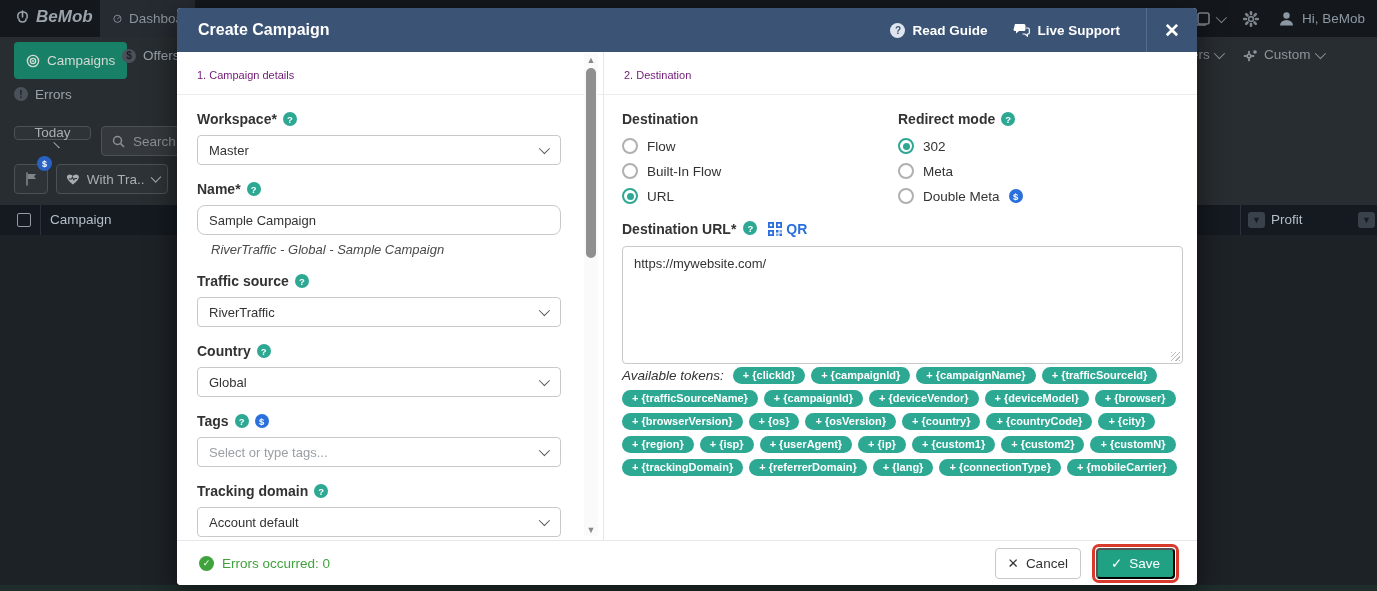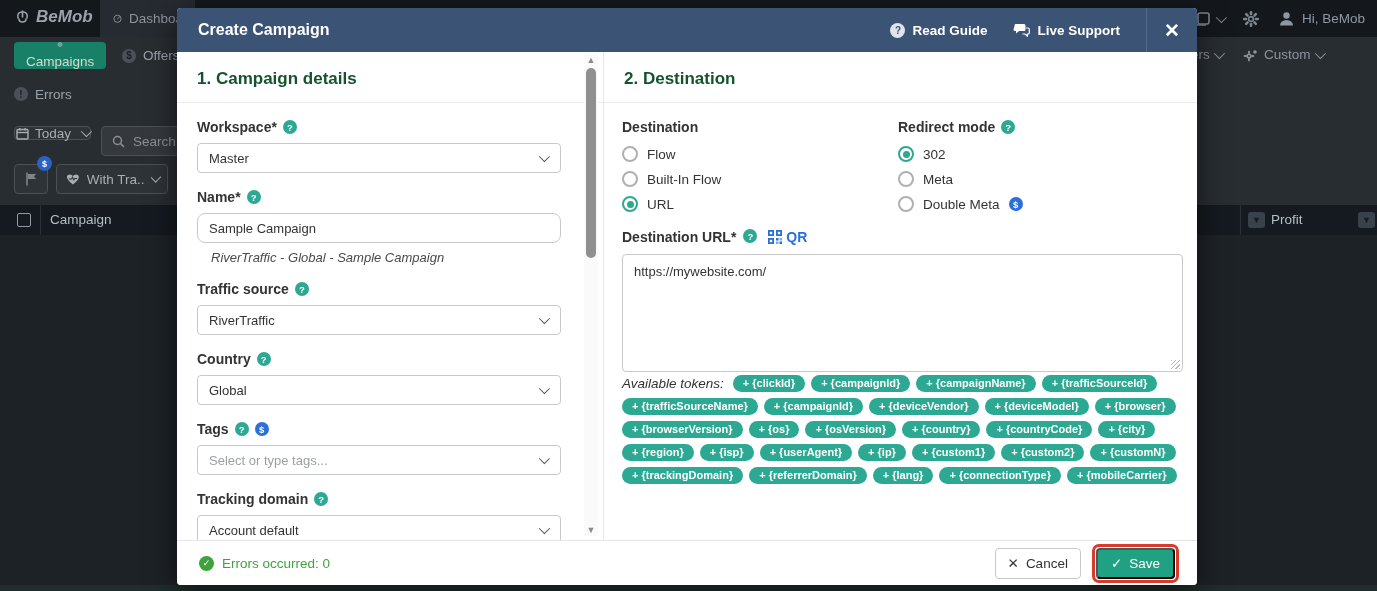--- a/index.html
+++ b/index.html
@@ -7,26 +7,26 @@
   .stage{position:relative;width:1377px;height:591px;overflow:hidden;background:#1d2227;}
 
   
   .topbar{position:absolute;left:0;top:0;width:1377px;height:37px;background:#14181d;}
   .brand{position:absolute;left:14px;top:7px;display:flex;align-items:center;gap:5px;color:#9ba3ab;font-size:17px;font-weight:bold;font-style:italic;}
   .tab-dash{position:absolute;left:100px;top:0;height:37px;width:95px;background:#262b31;color:#8d949c;font-size:13.5px;display:flex;align-items:center;gap:7px;padding-left:13px;box-sizing:border-box;overflow:hidden;}
   .top-right{position:absolute;right:12px;top:0;height:37px;display:flex;align-items:center;gap:18px;color:#7d858d;}
   .greeting{display:flex;align-items:center;gap:7px;color:#8d97a2;font-size:13.5px;}
   .chev{display:inline-block;width:7px;height:7px;border-right:1.6px solid currentColor;border-bottom:1.6px solid currentColor;transform:rotate(45deg) translateY(-2px);margin-left:4px;}
   .midzone{position:absolute;left:0;top:37px;width:1377px;height:168px;background:#282d31;}
-  .btn-campaigns{position:absolute;left:14px;top:5px;height:27px;padding:0 12px;background:#188066;border-radius:4px;color:#d3d9d5;font-size:13.5px;display:flex;align-items:center;gap:7px;flex-direction:column;}
+  .btn-campaigns{position:absolute;left:14px;top:5px;height:37px;padding:0 12px;background:#188066;border-radius:4px;color:#d3d9d5;font-size:13.5px;display:flex;align-items:center;gap:7px;}
   .nav-offers{position:absolute;left:122px;top:5px;height:27px;display:flex;align-items:center;gap:7px;color:#99a2aa;font-size:13.5px;}
   .nav-errors{position:absolute;left:14px;top:47px;height:20px;display:flex;align-items:center;gap:7px;color:#99a2aa;font-size:13.5px;}
   .circ-ico{width:14px;height:14px;border-radius:50%;background:#4a5158;color:#1b2025;font-size:10px;font-weight:bold;display:flex;align-items:center;justify-content:center;}
   .nav-right{position:absolute;top:10px;display:flex;align-items:center;color:#8d949c;font-size:13.5px;}
-  .btn-today{position:absolute;left:14px;top:89px;width:77px;height:14px;background:#2e3337;border:1px solid #4c5156;border-radius:4px;box-sizing:border-box;display:flex;align-items:center;justify-content:center;gap:6px;color:#a9aeb3;font-size:13.5px;}
+  .btn-today{position:absolute;left:14px;top:89px;width:77px;height:14px;background:#2e3337;border:1px solid #4c5156;border-radius:4px;box-sizing:border-box;display:flex;align-items:center;justify-content:center;gap:6px;color:#a9aeb3;font-size:13.5px;flex-direction:column;}
   .search-box{position:absolute;left:101px;top:89px;width:150px;height:30px;background:#35393d;border:1px solid #4c5156;border-radius:4px;box-sizing:border-box;display:flex;align-items:center;gap:8px;padding-left:10px;color:#8b9095;font-size:13.5px;}
   .btn-flag{position:absolute;left:14px;top:127px;width:34px;height:30px;background:#2e3337;border:1px solid #4c5156;border-radius:4px;box-sizing:border-box;display:flex;align-items:center;justify-content:center;color:#7e8489;}
   .flag-badge{position:absolute;left:37px;top:119px;width:15px;height:15px;border-radius:50%;background:#2a62c4;color:#fff;font-size:9px;font-weight:bold;display:flex;align-items:center;justify-content:center;}
   .btn-withtra{position:absolute;left:56px;top:127px;width:112px;height:30px;background:#2e3337;border:1px solid #4c5156;border-radius:4px;box-sizing:border-box;display:flex;align-items:center;gap:7px;padding:0 9px;color:#a9aeb3;font-size:13.5px;}
   .thead{position:absolute;left:0;top:205px;width:1377px;height:30px;background:#141a20;color:#b6bec6;font-size:13.5px;}
   .thead .cb{position:absolute;left:17px;top:8px;width:14px;height:14px;border:1.5px solid #939aa2;border-radius:2px;box-sizing:border-box;}
   .thead .vsep{position:absolute;top:0;width:1px;height:30px;background:#2a313a;}
   .funnel-chip{position:absolute;top:7px;width:17px;height:16px;background:#39414b;border-radius:3px;display:flex;align-items:center;justify-content:center;color:#161b21;font-size:9px;}
   .tbody{position:absolute;left:0;top:235px;width:1377px;height:350px;background:#1d2227;}
   .page-bottom{position:absolute;left:0;top:585px;width:1377px;height:6px;background:#1f2e2b;}
@@ -36,21 +36,21 @@
   .m-header{height:44px;background:#3b5374;border-radius:4px 4px 0 0;display:flex;align-items:center;padding:0 0 0 21px;color:#fff;}
   .m-title{font-size:16px;font-weight:bold;}
   .m-hright{margin-left:auto;display:flex;align-items:center;height:44px;}
   .hbtn{display:flex;align-items:center;gap:7px;font-size:13.5px;font-weight:bold;color:#fff;margin-right:26px;}
   .hq{width:15px;height:15px;border-radius:50%;background:#dfe5ee;color:#3b5374;font-size:10px;font-weight:bold;display:flex;align-items:center;justify-content:center;}
   .hsep{width:1px;height:44px;background:#546a8e;}
   .m-close{width:50px;height:44px;display:flex;align-items:center;justify-content:center;font-size:19px;font-weight:bold;color:#fff;}
   .m-body{position:relative;display:flex;height:488px;}
   .col-left{width:426px;box-sizing:border-box;position:relative;}
   .col-right{flex:1;border-left:1px solid #e8e8e8;box-sizing:border-box;}
-  .col-head{padding:17px 20px 13px;border-bottom:1px solid #ececec;font-size:17px;font-weight:bold;color:#14532d;}
+  .col-head{padding:17px 20px 13px;border-bottom:1px solid #ececec;font-size:11px;font-weight:normal;color:#701a75;}
   .col-scroll{padding:16px 42px 0 20px;}
   .field{margin-bottom:16px;}
   .flabel{display:flex;align-items:center;gap:6px;font-size:14px;font-weight:bold;color:#333;margin-bottom:8px;}
   .qbadge{width:14px;height:14px;border-radius:50%;background:#2ca893;color:#fff;font-size:9.5px;font-weight:bold;display:flex;align-items:center;justify-content:center;flex:0 0 auto;}
   .dbadge{width:14px;height:14px;border-radius:50%;background:#2a6fdb;color:#fff;font-size:9.5px;font-weight:bold;display:flex;align-items:center;justify-content:center;flex:0 0 auto;}
   .sel{height:30px;border:1px solid #c9c9c9;border-radius:4px;box-sizing:border-box;display:flex;align-items:center;justify-content:space-between;padding:0 11px;font-size:13px;color:#333;background:#fff;}
   .sel .chev{color:#555;margin-right:2px;}
   .sel.ph{color:#9aa0a5;}
   .tinput{width:100%;height:30px;border:1px solid #c9c9c9;border-radius:8px;box-sizing:border-box;padding:0 11px;font-size:13px;color:#333;font-family:"Liberation Sans",sans-serif;outline:none;}
   .hint{font-style:italic;font-size:13px;color:#4a4a4a;margin:7px 0 0 14px;}

